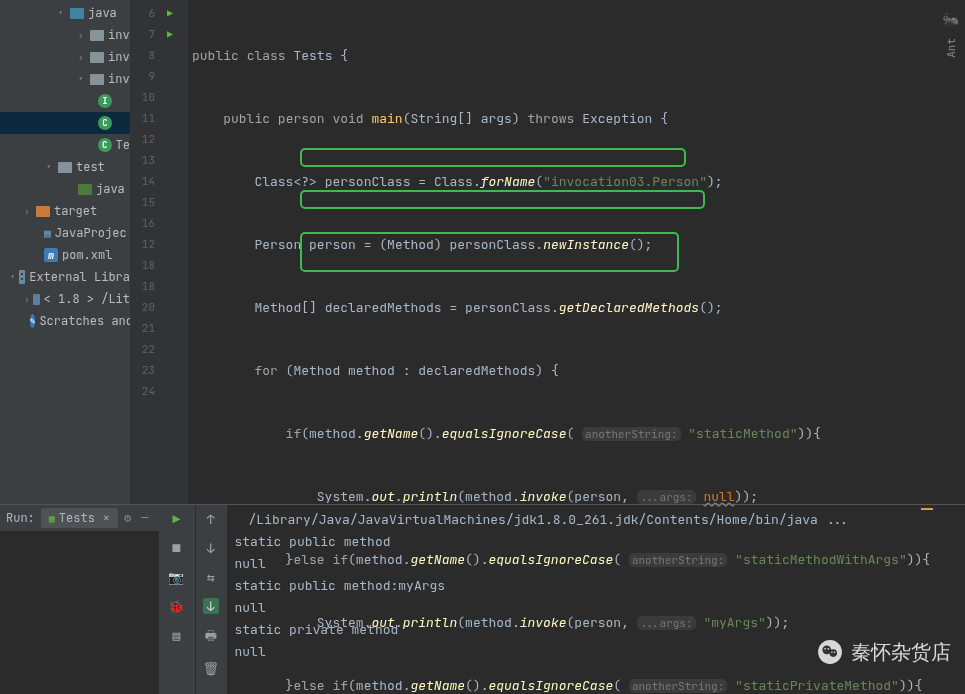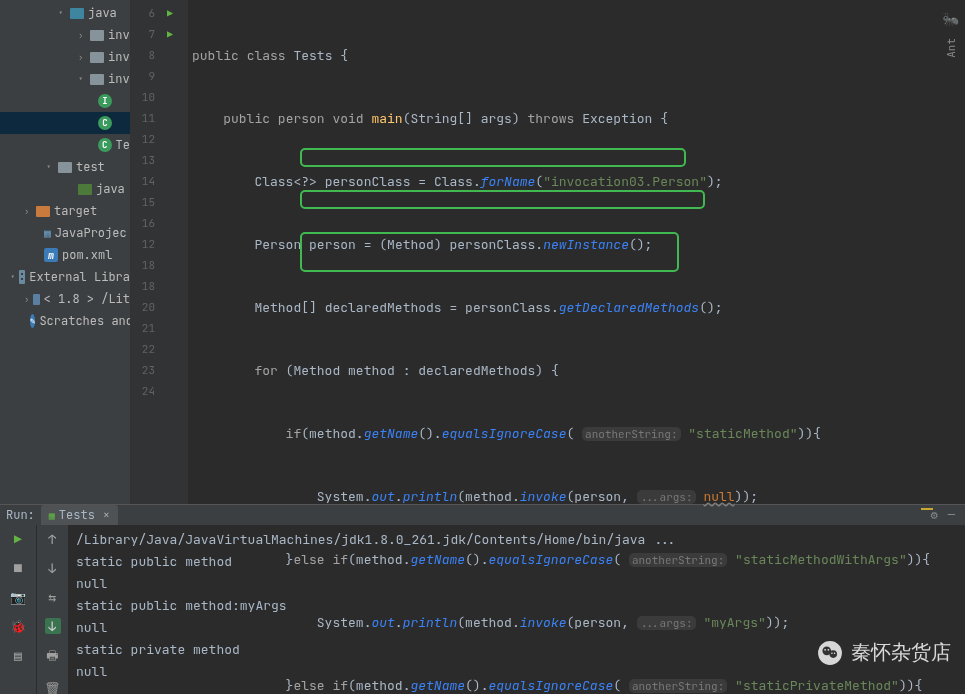--- a/index.html
+++ b/index.html
@@ -68,56 +68,56 @@
   flex:1;
   padding-top: 3px;
   font-size: 13px;
   line-height: 21px;
   white-space: pre;
   position: relative;
   min-width:0;
 }
 .code-line { height: 21px; padding-left: 4px; position: relative; }
 .k{color:#a3a3a3}.str{color:#6a8759}.fn{color:#ffc66d}
-.fld{color:#3b82f6;font-style:italic}
+.fld{color:#fef9c3;font-style:italic}
 .hint{color:#787878;font-size:11px;background:#3b3b3b;padding:0 3px;border-radius:5px}
 .nul{color:#cc7832;text-decoration:underline wavy #808080}
 .box-green { border:2px solid #3fb950; border-radius:5px; position:absolute; pointer-events:none; }
 .marker-right { position:absolute; right:4px; width:12px; height:2px; background:#a87b32; }
 .marker-right.y{background:#c9a732}
 .right-rail { width:28px; background:#2b2b2b; flex-shrink:0; display:flex; flex-direction:column; align-items:center; padding-top:10px; gap:10px; color:#888; font-size:10px; }
 .ant-lbl { writing-mode: vertical-rl; transform: rotate(180deg); color:#888; font-size:11px; }
 .run-panel {
   height: 190px;
   background: #2b2b2b;
   border-top: 1px solid #555;
   display: flex;
-  flex-direction: column;
+  flex-direction: row;
 }
 .run-header {
   height: 26px;
   background: #3c3f41;
   display: flex;
   align-items: center;
   font-size: 12px;
   padding-left: 6px;
   gap:6px;
 }
 .run-tab { background:#4e5254; padding:2px 8px; border-radius:3px 3px 0 0; display:flex; align-items:center; gap:4px; }
 .close-x { color:#aaa; font-size:12px; margin-left:4px; cursor:pointer; }
 .run-hdr-right { margin-left:auto; display:flex; gap:10px; padding-right:10px; color:#888; }
 .run-body { flex:1; display:flex; }
 .run-left { width:36px; background:#3c3f41; display:flex; flex-direction:column; align-items:center; padding-top:6px; gap:12px; color:#a0a0a0; font-size:13px; }
 .run-left2 { width:32px; background:#3c3f41; display:flex; flex-direction:column; align-items:center; padding-top:6px; gap:12px; color:#a0a0a0; font-size:13px; border-left:1px solid #2b2b2b; }
 .run-left .play{color:#62b543}
 .run-left2 .dl{background:#3a7350;width:16px;height:16px;border-radius:2px;display:flex;align-items:center;justify-content:center;color:#d0d0d0}
 .run-content { flex:1; padding:4px 8px; font-size:13px; line-height:22px; }
 .run-content div { height:22px; }
-.run-link { color:#a9b7c6; }
-.watermark { position:fixed; bottom:28px; right:14px; display:flex; align-items:flex-end; gap:8px; color:#ececec; font-family:sans-serif; font-size:20px; font-weight:500; opacity:.9; pointer-events:none; }
+.run-link { color:#a9b7c6;margin-left:14px; }
+.watermark { position:fixed; bottom:28px; right:14px; display:flex; align-items:flex-start; gap:8px; color:#ececec; font-family:sans-serif; font-size:20px; font-weight:500; opacity:.9; pointer-events:none; }
 .wm-icon { width:26px;height:26px; }
 svg{display:block}
 </style>
 </head>
 <body>
 
 <div class="main-area">
   <div class="sidebar">
     <div class="tree-item ti-0">
         <span class="exp">▾</span>

